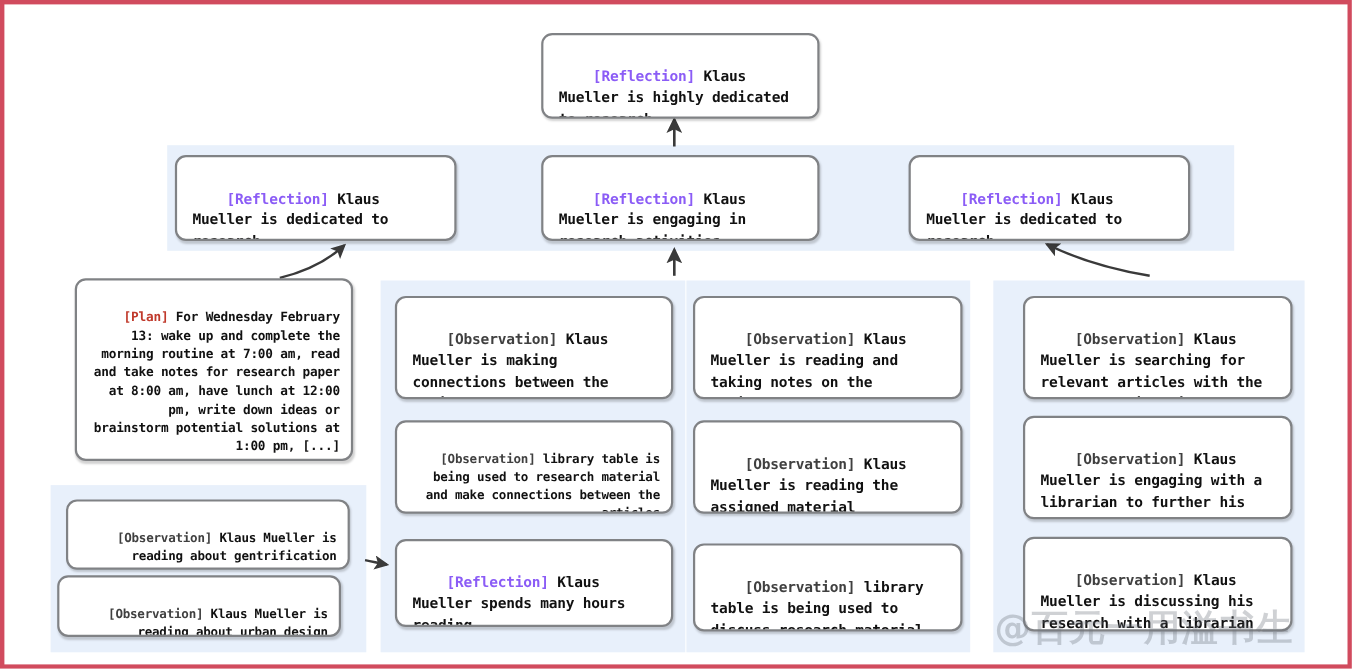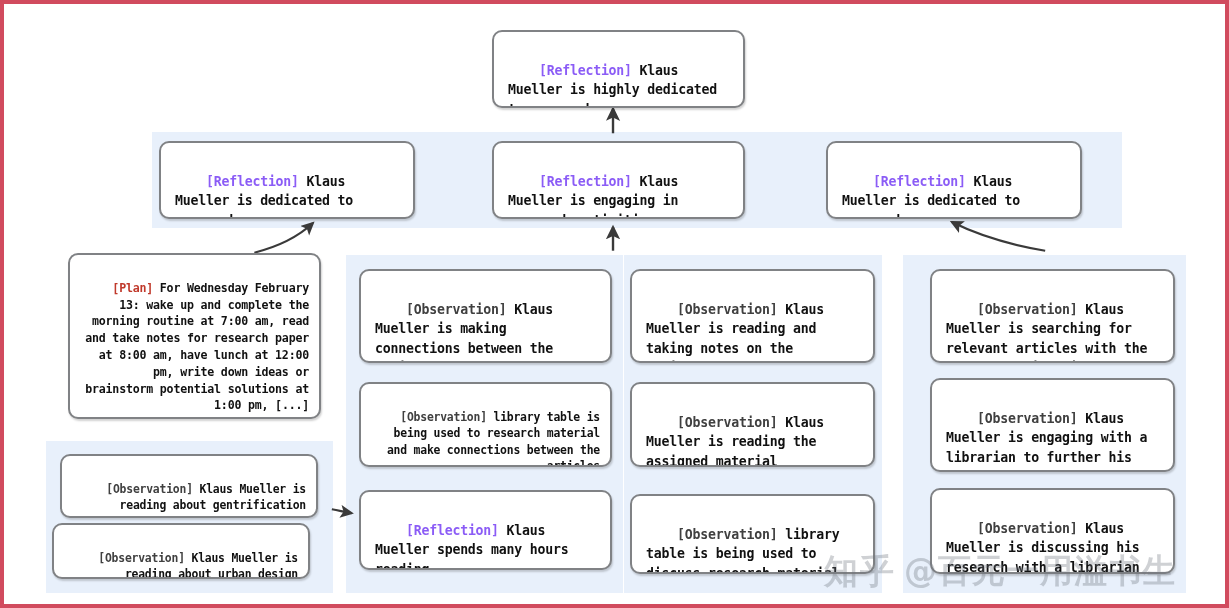--- a/index.html
+++ b/index.html
@@ -167,16 +167,15 @@
   </div>
 
   <div class="node" style="left:926px; top:374px; width:245px; height:94px;">
     <span class="tag-observation">[Observation]</span><span class="body"> Klaus Mueller is engaging with a librarian to further his research</span>
   </div>
 
   <div class="node" style="left:926px; top:484px; width:245px; height:86px;">
     <span class="tag-observation">[Observation]</span><span class="body"> Klaus Mueller is discussing his research with a librarian</span>
   </div>
 
-  <div class="watermark" id="wm-zhihu">知乎</div>
   <div class="watermark" id="wm-handle">@百元一用溢书生</div>
 
 </div>
 
 </body></html>

